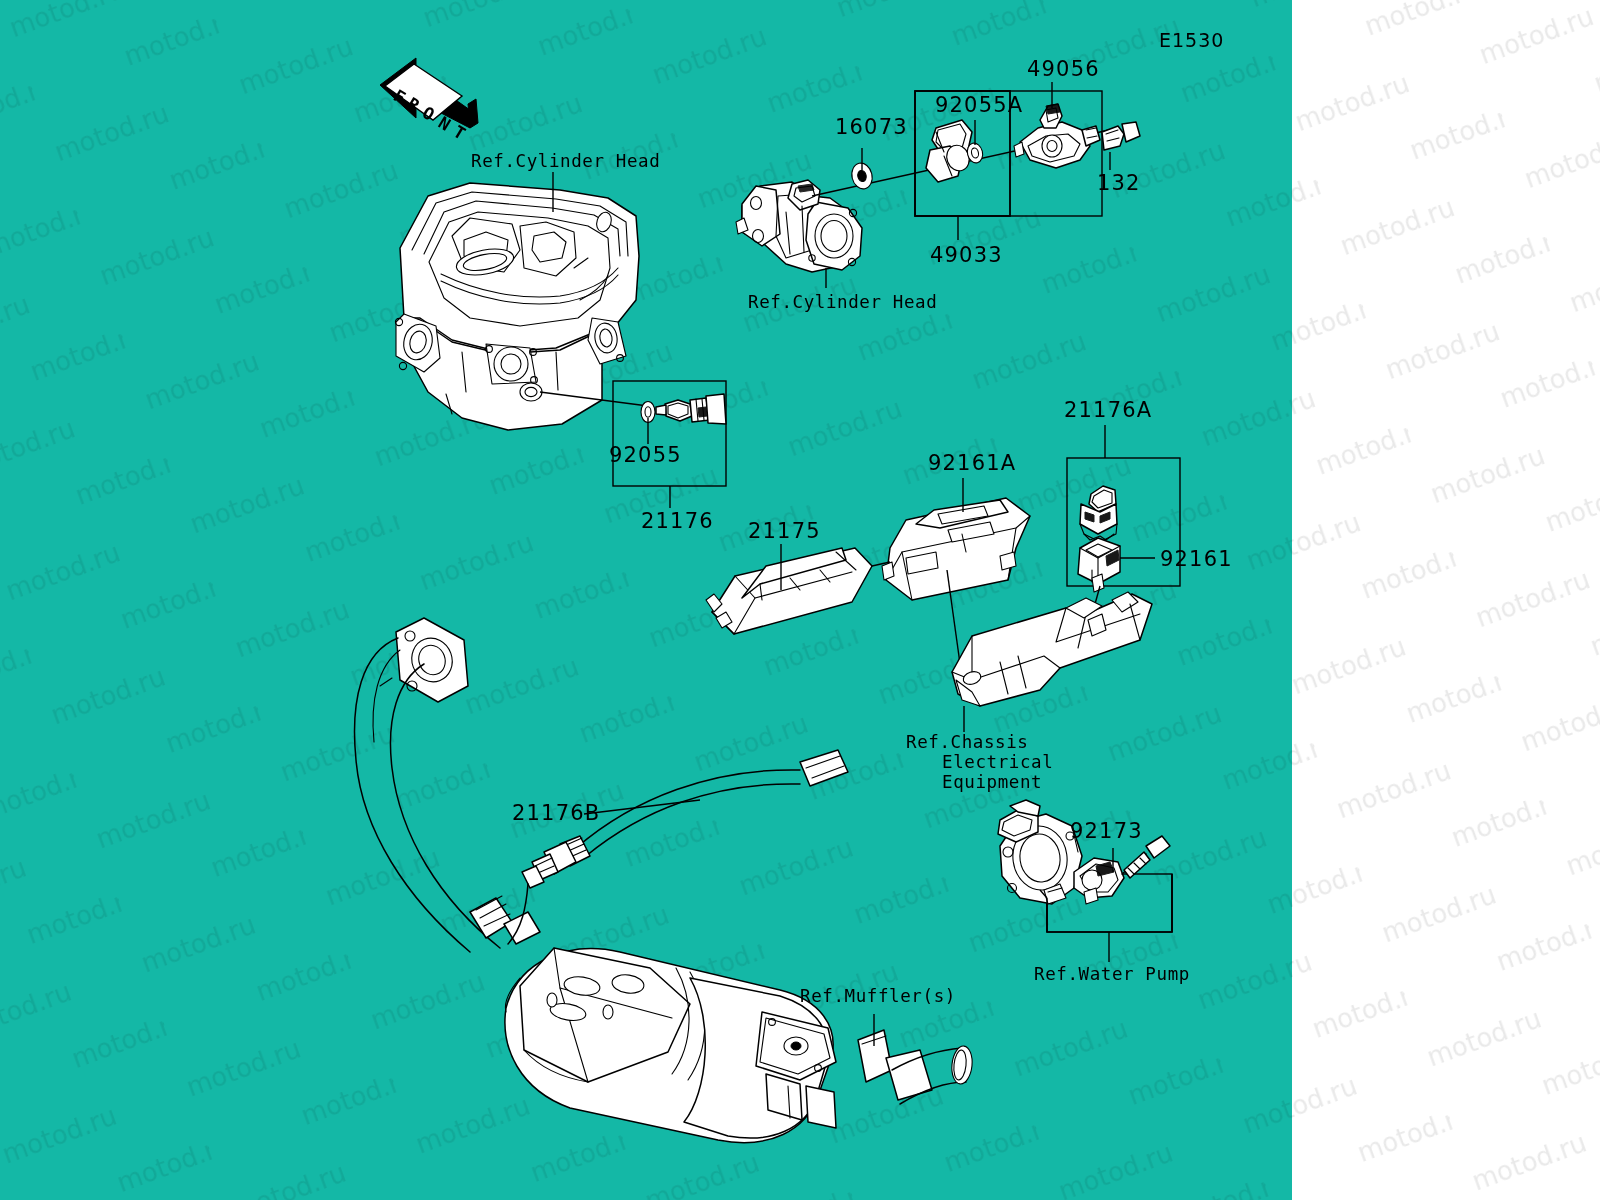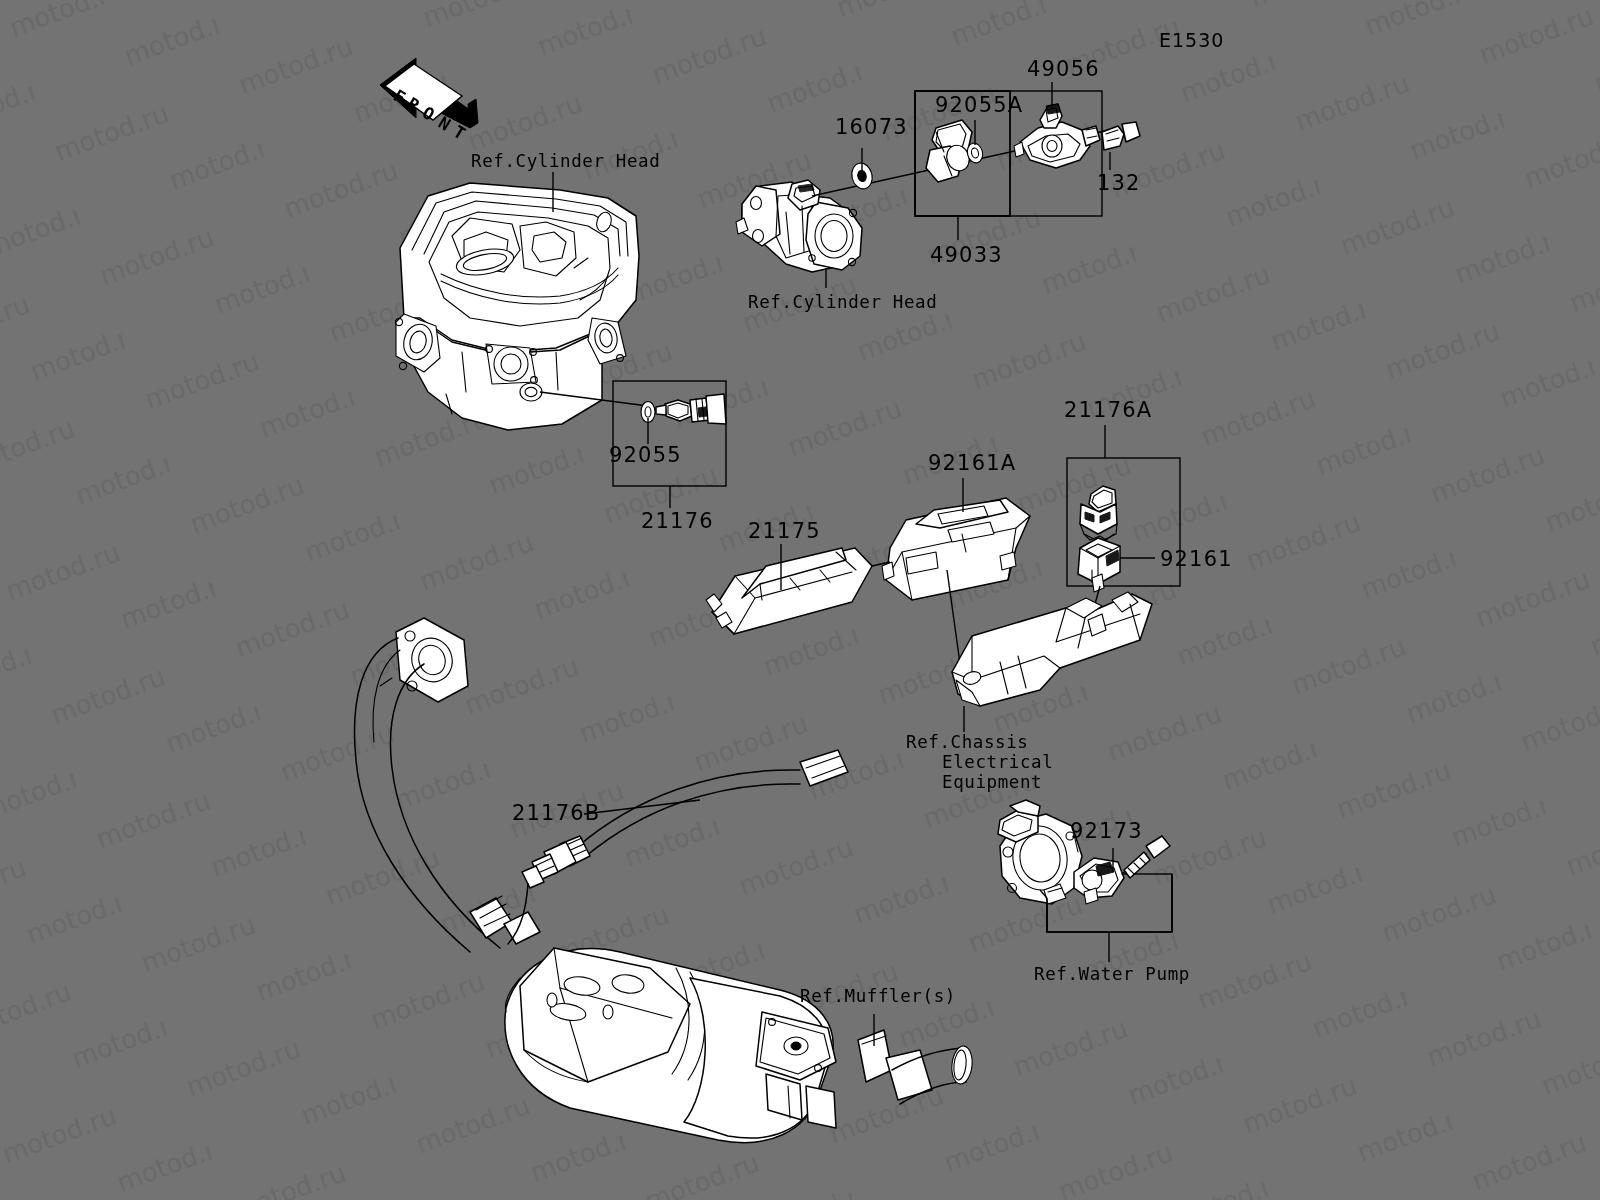--- a/index.html
+++ b/index.html
@@ -1,18 +1,18 @@
 <!DOCTYPE html>
 <html><head>
 <meta charset="utf-8">
 <style>
   html,body{margin:0;padding:0;background:#fff;}
   body{width:1600px;height:1200px;overflow:hidden;
        font-family:"DejaVu Sans Mono","Liberation Mono",monospace;}
-  #stage{position:relative;width:1600px;height:1200px;background:#737373;}
+  #stage{position:relative;width:1292px;height:1200px;background:#14b8a6;}
   #wm,#art{position:absolute;left:0;top:0;width:1600px;height:1200px;}
   #wm{z-index:1;}
   #art{z-index:2;}
   .pn{font-family:"DejaVu Sans","Liberation Sans",sans-serif;font-size:21px;fill:#000;letter-spacing:1.2px;}
   .refl{font-family:"DejaVu Sans Mono","Liberation Mono",monospace;font-size:17.5px;fill:#000;letter-spacing:0.6px;}
   .code{font-family:"DejaVu Sans","Liberation Sans",sans-serif;font-size:19px;fill:#000;letter-spacing:1px;}
   .ln{stroke:#000;stroke-width:1.4;fill:none;}
   .bx{stroke:#000;stroke-width:1.4;fill:none;}
   .pt{stroke:#000;stroke-width:1.5;fill:none;stroke-linejoin:round;stroke-linecap:round;}
   .ptf{stroke:#000;stroke-width:1.5;fill:#fff;stroke-linejoin:round;stroke-linecap:round;}

